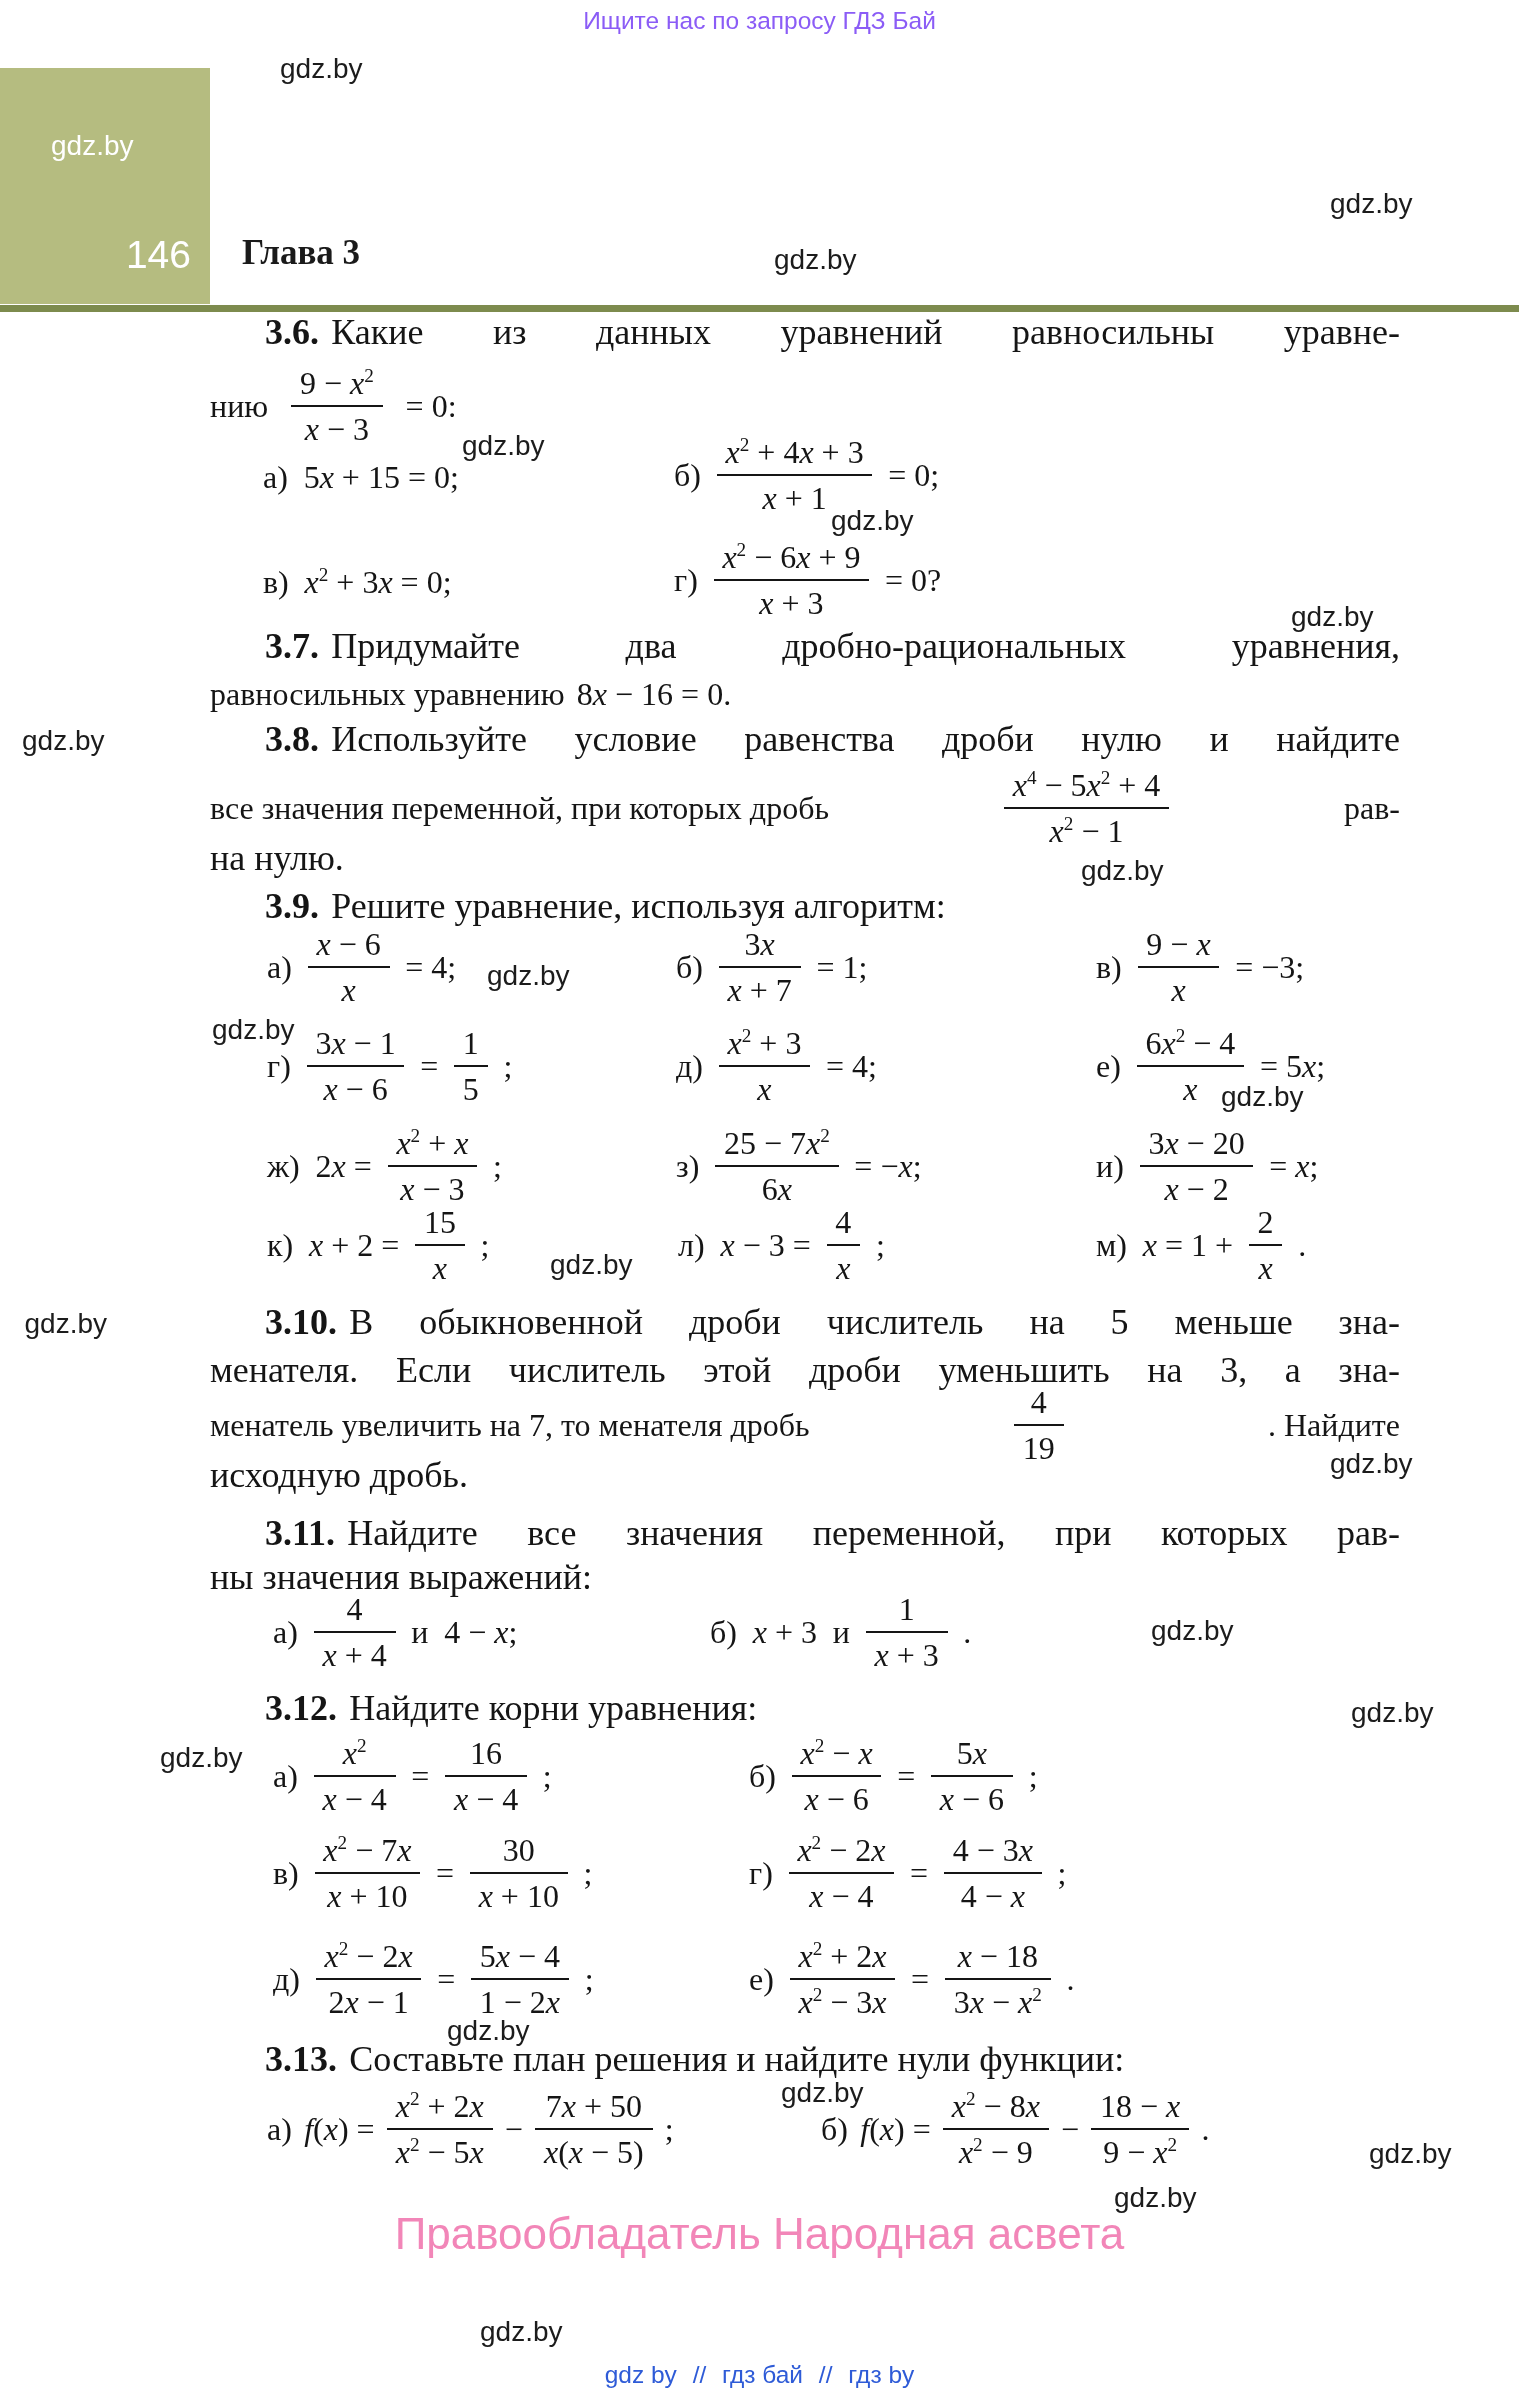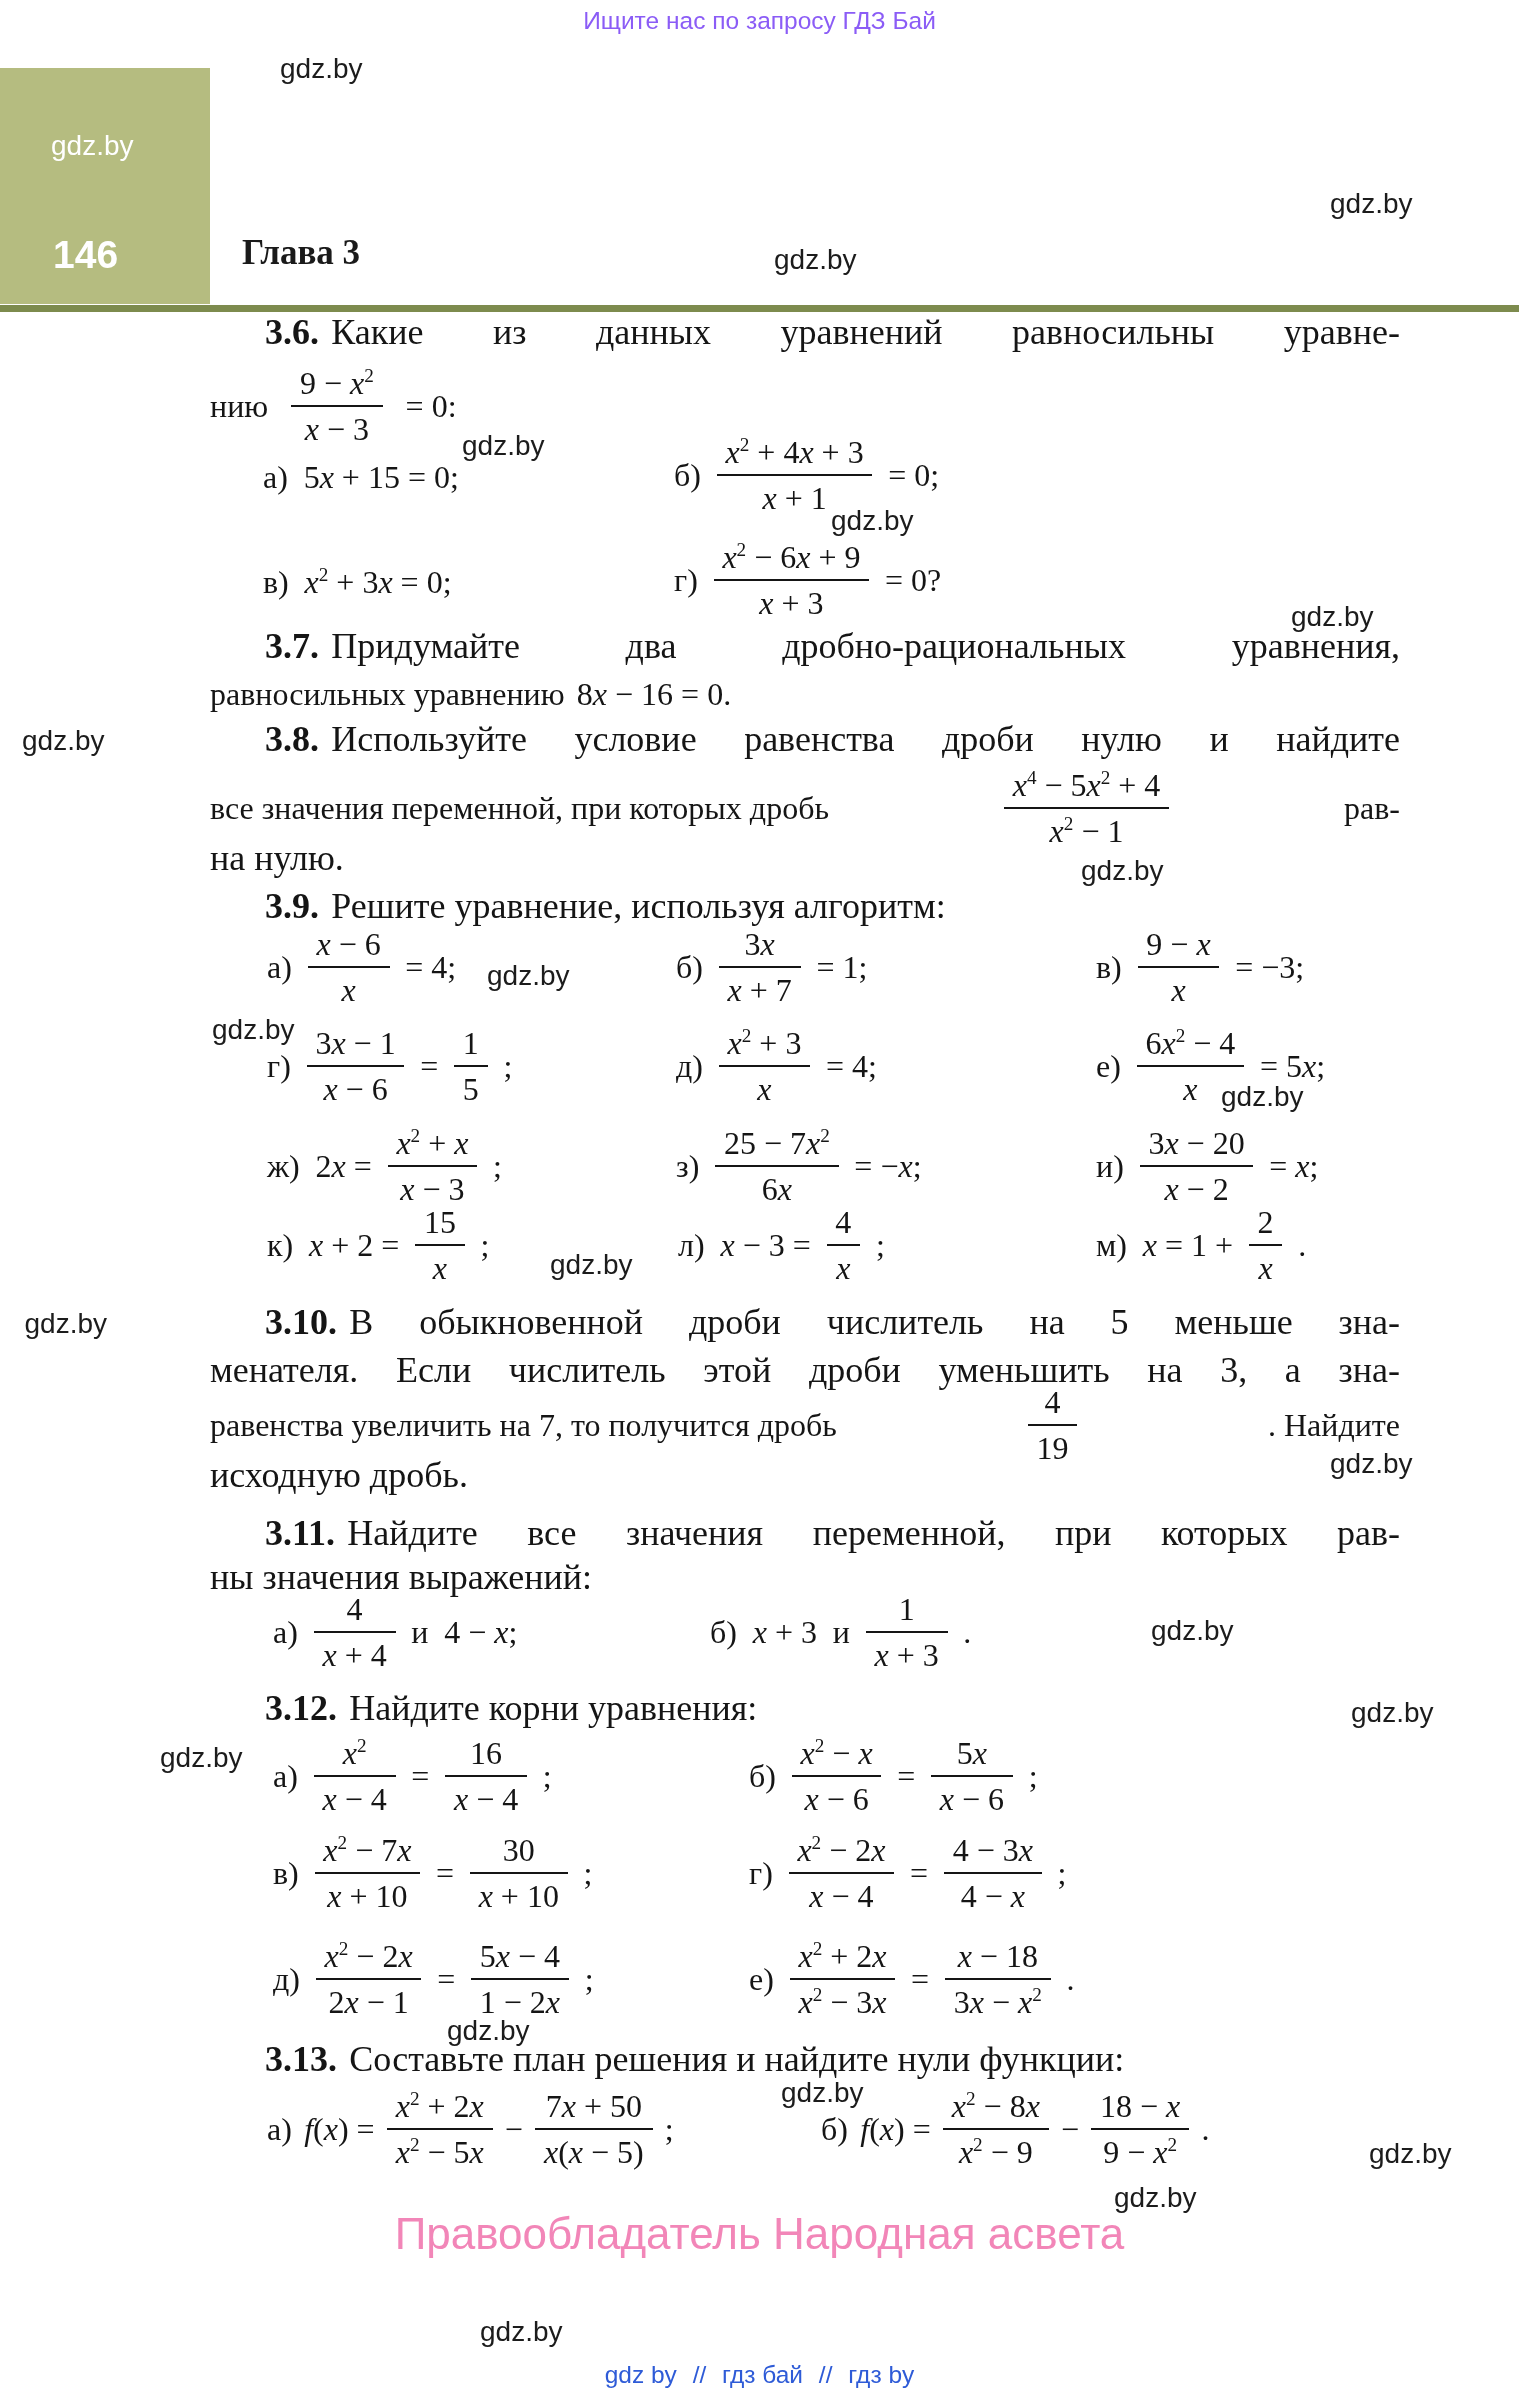--- a/index.html
+++ b/index.html
@@ -9,22 +9,22 @@
     font-family:"Liberation Serif", serif;
   }
   .banner {
     position:absolute; top:7px; left:0; width:100%; text-align:center;
     font-family:"Liberation Sans", sans-serif; font-size:24.5px; color:#8b5cf6;
     white-space:nowrap;
   }
   .sidebar { position:absolute; left:0; top:68px; width:210px; height:236px; background:#b5bc80; }
   .rule { position:absolute; left:0; top:305px; width:100%; height:7px; background:#7d8b4e; }
   .pagenum {
-    position:absolute; left:53px; top:233px; width:138px; 
-    font-family:"Liberation Sans", sans-serif; font-weight:bold; font-size:39px; color:#ffffff;
+    position:absolute; left:53px; top:233px; width:138px; text-align:right;
+    font-family:"Liberation Sans", sans-serif; font-weight:normal; font-size:39px; color:#ffffff;
   }
   .chapter { position:absolute; left:242px; top:233px; font-weight:bold; font-size:35px; color:#1a1a1a; white-space:nowrap; }
   .wm {
     position:absolute; font-family:"Liberation Sans", sans-serif; font-size:28px;
     color:#1c1c1c; white-space:nowrap; line-height:1.1;
   }
   .wm.white { color:#ffffff; }
   .ln { position:absolute; font-size:36px; line-height:40px; white-space:nowrap; }
   .pnum { font-weight:bold; margin-right:12.3px; }
   .just { white-space:normal; text-align:justify; text-align-last:justify; }
@@ -234,21 +234,21 @@
     <span class="frac">
       <span class="fn">2</span>
       <span class="fd"><i>x</i></span>
     </span>
     <span class="m">.</span>
   </div>
 
 <div class="ln just" style="left:265px;top:1302px;width:1135px"><b class="pnum">3.10.</b><span>В обыкновенной дроби числитель на 5 меньше зна-</span></div>
 <div class="ln just" style="left:210px;top:1350px;width:1190px">менателя. Если числитель этой дроби уменьшить на 3, а зна-</div>
 <div class="eq spread" style="left:210px;top:1384px">
-    <span class="t">равенства увеличить на 7, то получится дробь</span>
+    <span class="t">менатель увеличить на 7, то менателя дробь</span>
     <span class="frac">
       <span class="fn">4</span>
       <span class="fd">19</span>
     </span>
     <span class="t">. Найдите</span>
   </div>
 <div class="ln" style="left:210px;top:1455px">исходную дробь.</div>
 
 <div class="ln just" style="left:265px;top:1513px;width:1135px"><b class="pnum">3.11.</b><span>Найдите все значения переменной, при которых рав-</span></div>
 <div class="ln" style="left:210px;top:1557px">ны значения выражений:</div>

